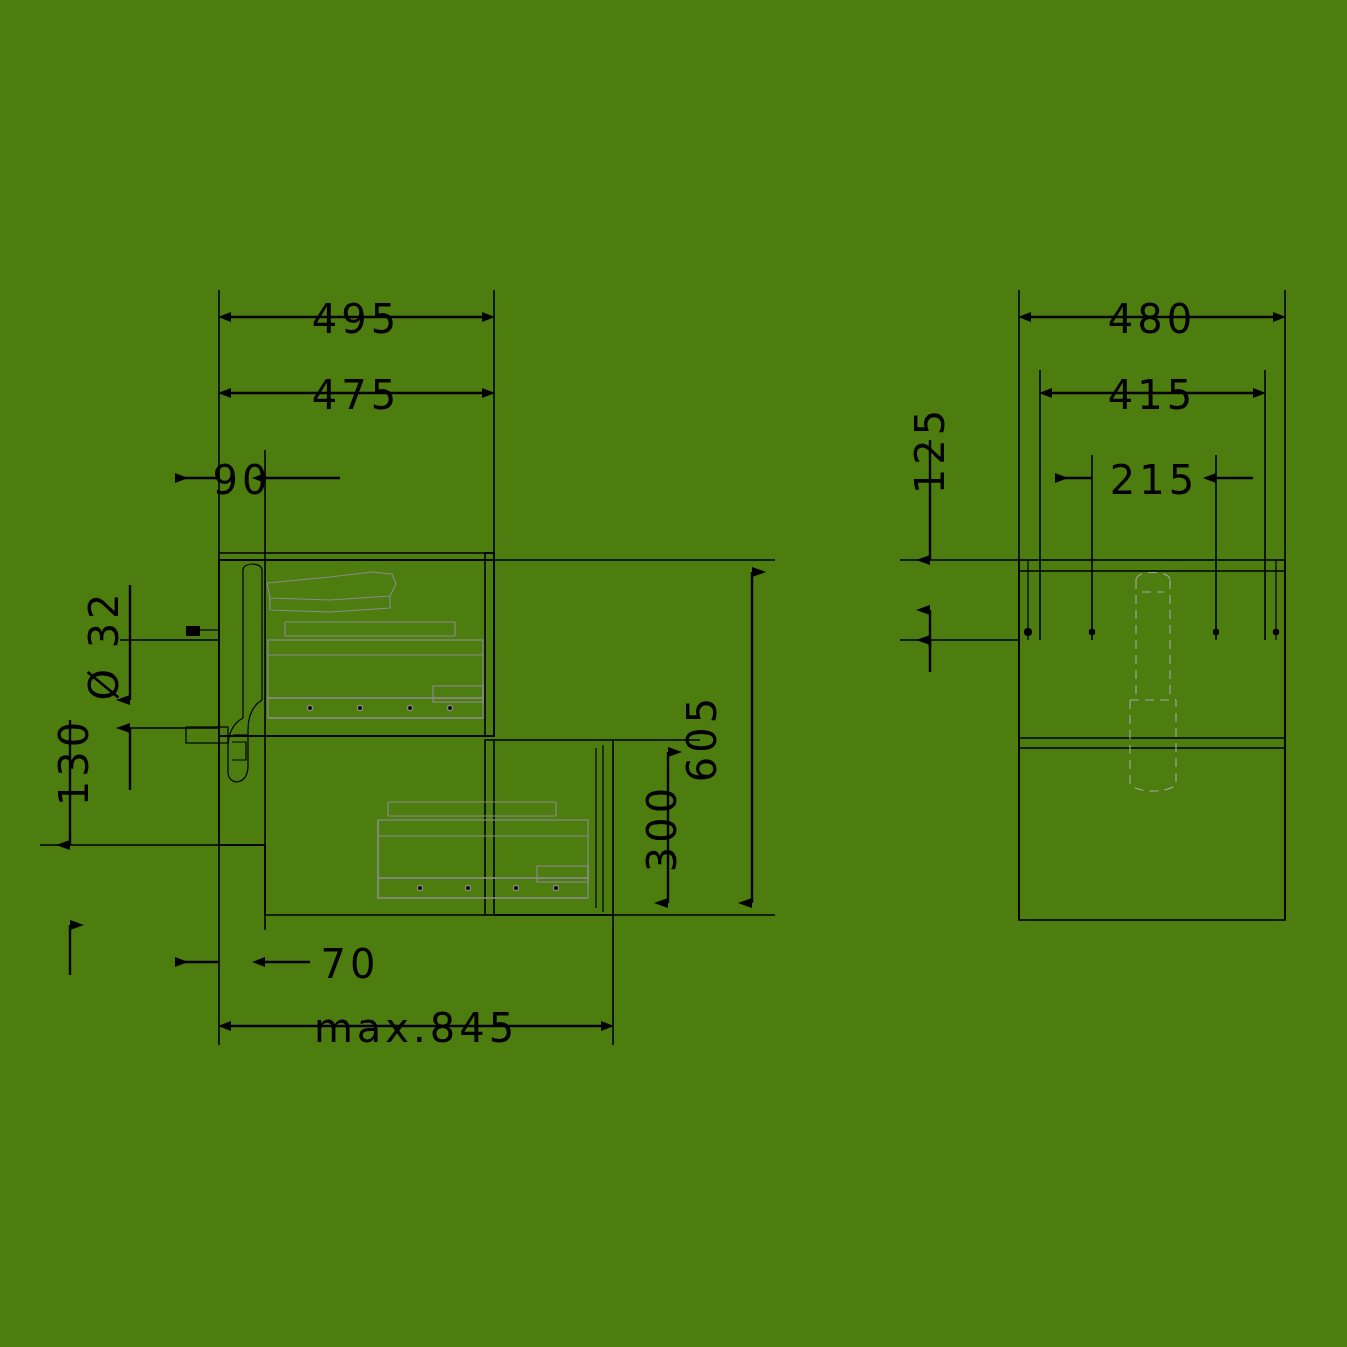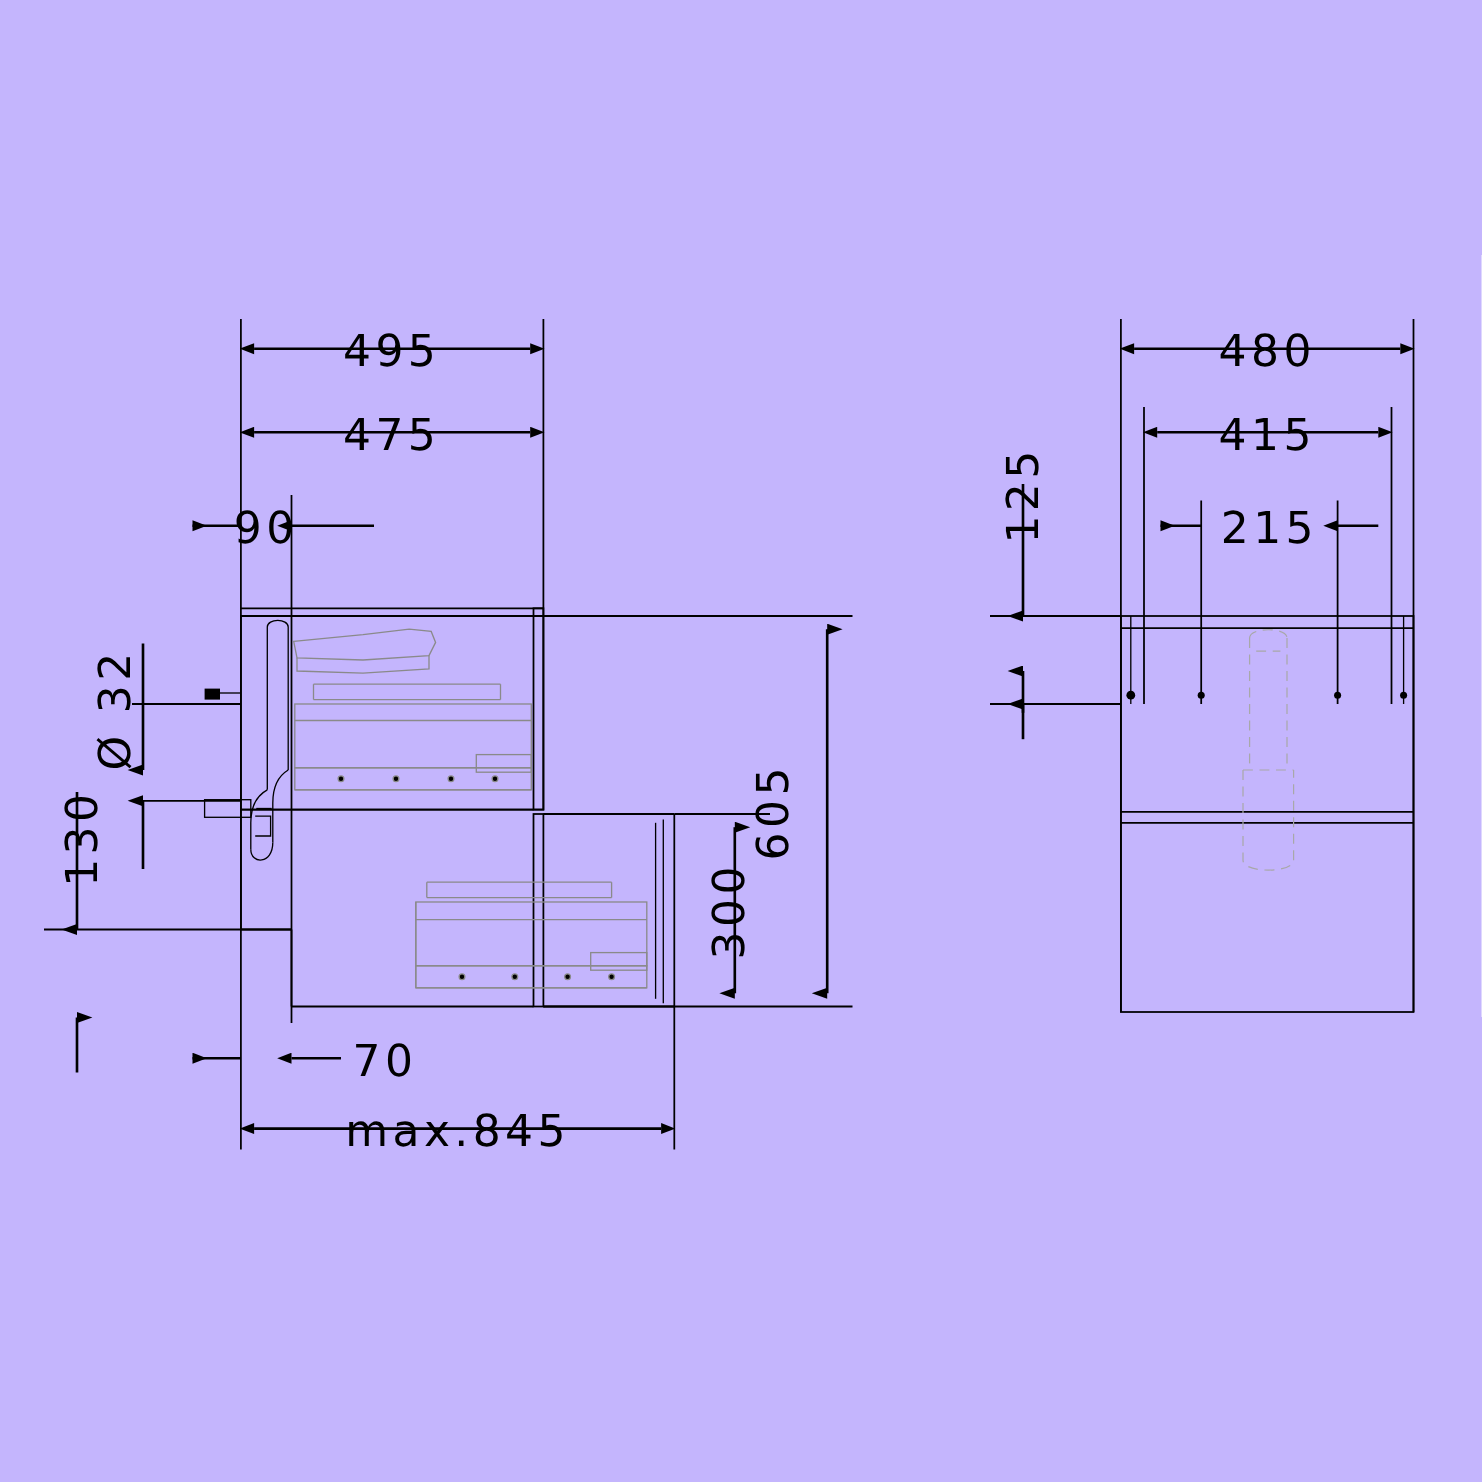--- a/index.html
+++ b/index.html
@@ -4,21 +4,21 @@
 <style>
   html, body {
     margin: 0;
     padding: 0;
     background: #ffffff;
   }
   #sheet {
     position: relative;
     width: 1347px;
     height: 1347px;
-    background: #c4b5fd;
+    background: #4d7c0f;
     font-family: "DejaVu Sans", sans-serif;
     overflow: hidden;
   }
   svg.drawing {
     position: absolute;
     left: 0;
     top: 0;
     width: 1347px;
     height: 1347px;
   }

